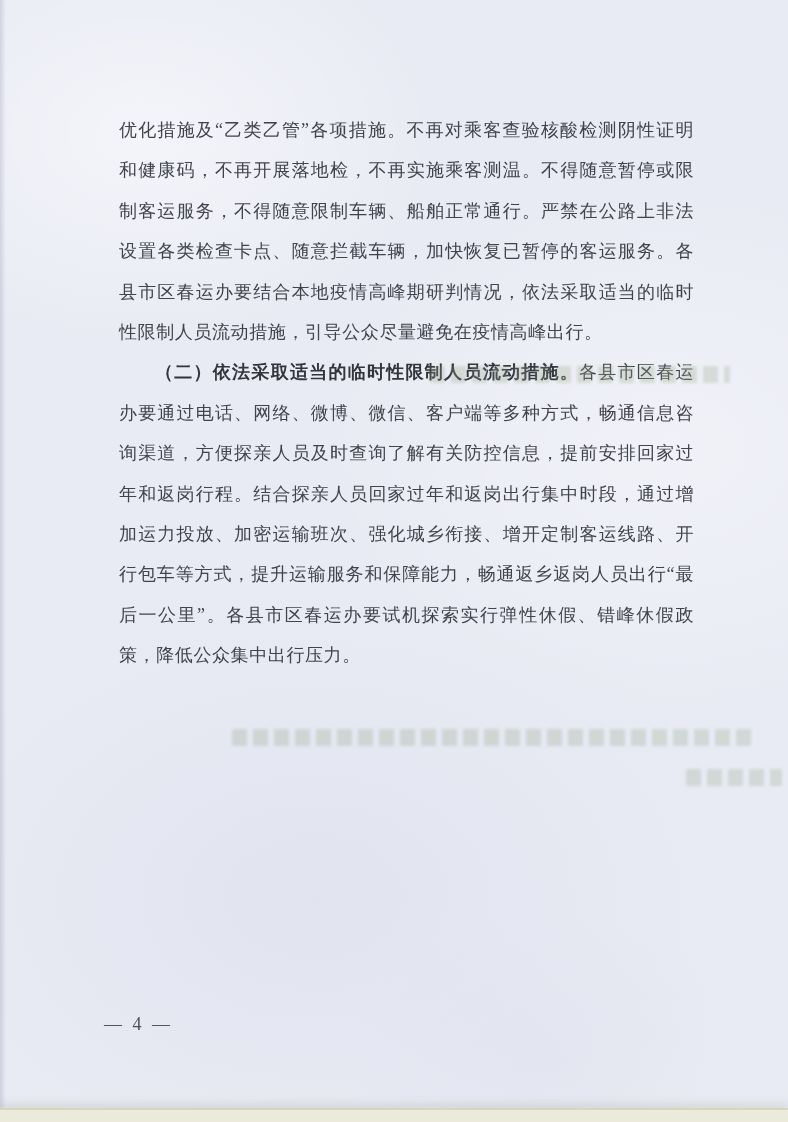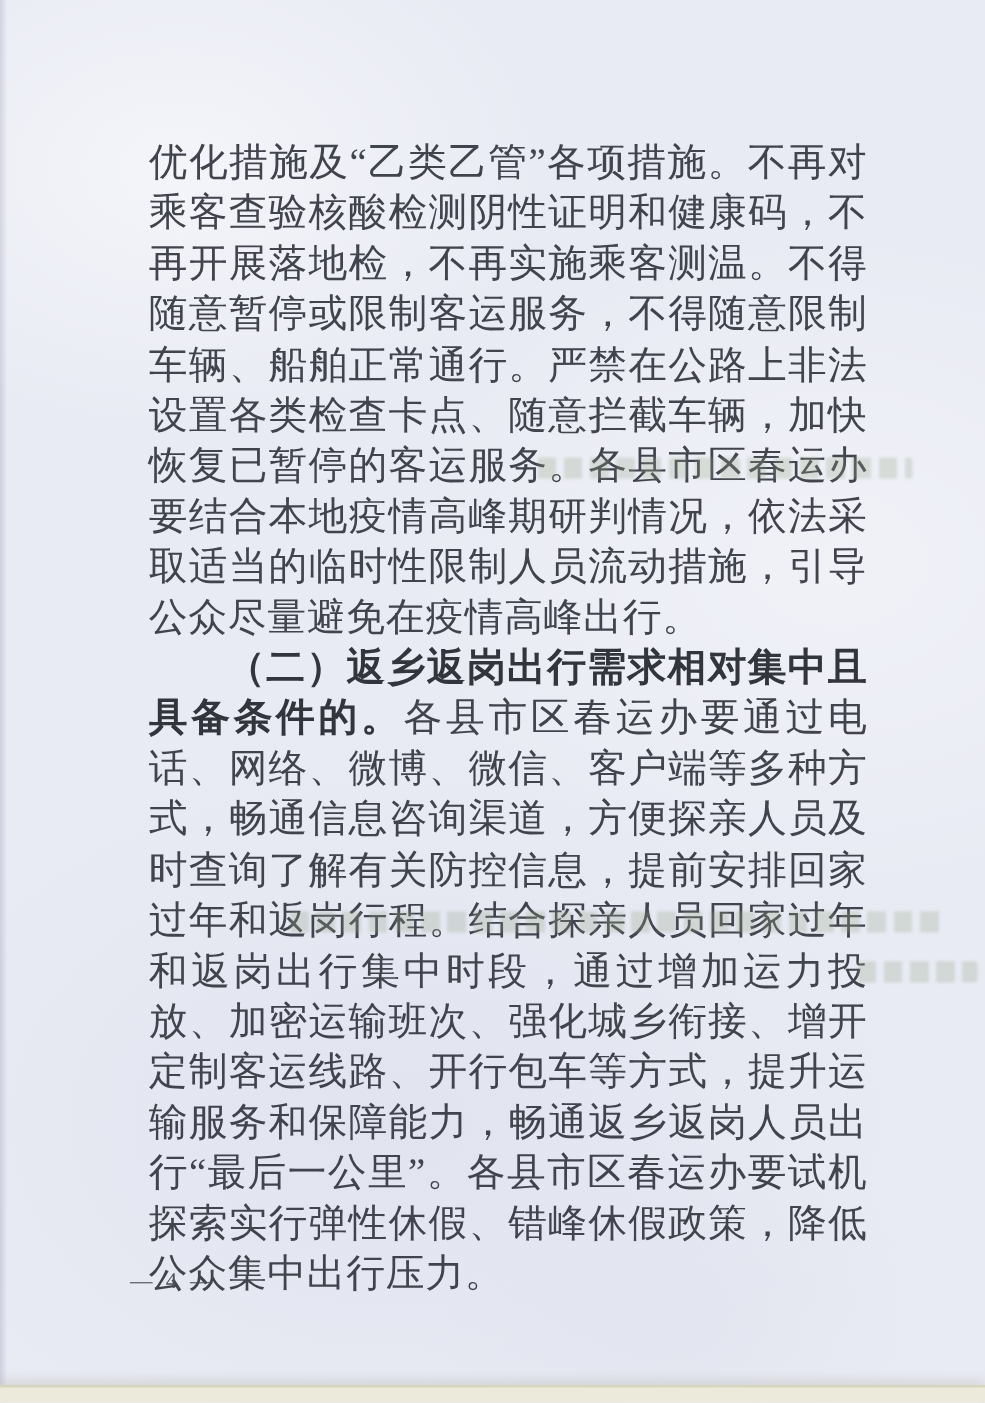--- a/index.html
+++ b/index.html
@@ -28,21 +28,21 @@
     position: absolute; left: 0; bottom: 0; width: 100%; height: 12px;
     background: #eceadb;
     border-top: 2px solid #d6d5bd;
     box-shadow: 0 -5px 7px rgba(150,150,125,0.18);
   }
 
   .doc-text {
     position: absolute;
     left: 119px; top: 110px; width: 575px;
     color: #41434d;
-    font-size: 31px;
+    font-size: 18px;
     line-height: 40.4px;
     letter-spacing: 0.6px;
     text-align: justify;
     text-justify: inter-ideograph;
   }
   .doc-text p { margin: 0; padding: 0; }
   .doc-text p.indent { text-indent: 2em; }
   .lead {
     font-weight: bold;
     color: #33353d;
@@ -73,21 +73,21 @@
 </style>
 </head>
 <body>
 
 <div class="paper-texture"></div>
 <div class="left-edge-shadow"></div>
 
 <div class="doc-text">
   <p><span class="lead"></span><span>优化措施及“乙类乙管”各项措施。不再对乘客查验核酸检测阴性证明和健康码，不再开展落地检，不再实施乘客测温。不得随意暂停或限制客运服务，不得随意限制车辆、船舶正常通行。严禁在公路上非法设置各类检查卡点、随意拦截车辆，加快恢复已暂停的客运服务。各县市区春运办要结合本地疫情高峰期研判情况，依法采取适当的临时性限制人员流动措施，引导公众尽量避免在疫情高峰出行。</span></p>
 
-  <p class="indent"><span class="lead">（二）返乡返岗出行需求相对集中且具备条件的。</span><span>各县市区春运办要通过电话、网络、微博、微信、客户端等多种方式，畅通信息咨询渠道，方便探亲人员及时查询了解有关防控信息，提前安排回家过年和返岗行程。结合探亲人员回家过年和返岗出行集中时段，通过增加运力投放、加密运输班次、强化城乡衔接、增开定制客运线路、开行包车等方式，提升运输服务和保障能力，畅通返乡返岗人员出行“最后一公里”。各县市区春运办要试机探索实行弹性休假、错峰休假政策，降低公众集中出行压力。</span></p>
+  <p class="indent"><span class="lead">（二）依法采取适当的临时性限制人员流动措施。</span><span>各县市区春运办要通过电话、网络、微博、微信、客户端等多种方式，畅通信息咨询渠道，方便探亲人员及时查询了解有关防控信息，提前安排回家过年和返岗行程。结合探亲人员回家过年和返岗出行集中时段，通过增加运力投放、加密运输班次、强化城乡衔接、增开定制客运线路、开行包车等方式，提升运输服务和保障能力，畅通返乡返岗人员出行“最后一公里”。各县市区春运办要试机探索实行弹性休假、错峰休假政策，降低公众集中出行压力。</span></p>
 
 </div>
 
 <div class="ghost-row ghost-1"></div>
 <div class="ghost-row ghost-2"></div>
 <div class="ghost-row ghost-3"></div>
 
 <div class="page-number">— 4 —</div>
 
 <div class="bottom-scan-strip"></div>

